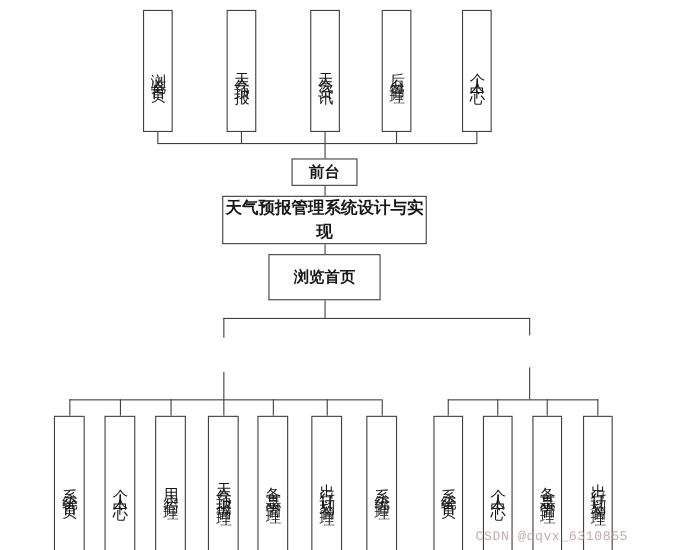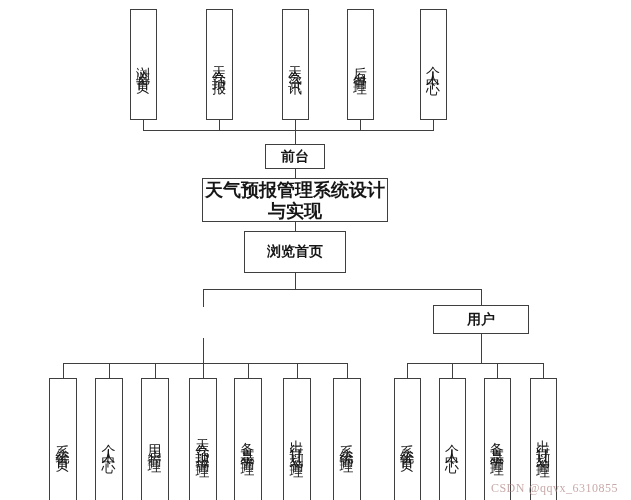--- a/index.html
+++ b/index.html
@@ -1,38 +1,38 @@
 <!DOCTYPE html>
 <html><head>
 <meta charset="utf-8">
 <style>
   html,body{margin:0;padding:0;background:#ffffff;}
   .canvas{
     position:relative;width:572px;height:500px;background:#ffffff;
-    overflow:hidden;font-family:"Liberation Sans","DejaVu Sans",sans-serif;padding-left:47px;
+    overflow:hidden;font-family:"Liberation Sans","DejaVu Sans",sans-serif;
   }
   .vbox{
     position:absolute;box-sizing:border-box;border:1px solid #3f3f3f;background:#fff;
     display:flex;align-items:center;justify-content:center;
     font-family:"DejaVu Serif","Liberation Serif",serif;
     font-size:14px;color:#161616;
   }
   .vtext{writing-mode:vertical-rl;text-orientation:upright;letter-spacing:5px;line-height:1;}
   .hbox{
     position:absolute;box-sizing:border-box;border:1px solid #3f3f3f;background:#fff;
     display:flex;align-items:center;justify-content:center;text-align:center;
     font-family:"DejaVu Sans","Liberation Sans",sans-serif;font-weight:bold;
     font-size:14px;color:#161616;
   }
-  .titlebox{font-size:18px;line-height:21px;word-break:break-all;padding:0;}
+  .titlebox{font-size:15px;line-height:21px;word-break:break-all;padding:0;}
   .hline{position:absolute;height:1px;background:#3f3f3f;}
   .vline{position:absolute;width:1px;background:#3f3f3f;}
   .watermark{
     position:absolute;top:481px;right:1px;z-index:5;
-    font-family:Liberation Serif, serif;
+    font-family:Liberation Mono, monospace;
     font-size:12px;color:rgba(186,148,148,0.8);letter-spacing:0.5px;margin-left:44px;
   }
 </style>
 </head>
 <body>
 
 <div class="canvas">
 
   <div class="vbox" style="left:130px;top:9px;width:27px;height:111px">
     <span class="vtext">浏览首页</span>
@@ -70,23 +70,20 @@
 
   <div class="hbox" style="left:244px;top:231px;width:102px;height:42px">
     <span>浏览首页</span>
   </div>
   <div class="vline" style="left:295px;top:273px;height:16px"></div>
 
   <div class="hline" style="left:203px;top:289px;width:279px"></div>
   <div class="vline" style="left:203px;top:289px;height:18px"></div>
   <div class="vline" style="left:481px;top:289px;height:16px"></div>
 
-  <div class="hbox" style="left:433px;top:305px;width:96px;height:29px">
-    <span>用户</span>
-  </div>
 
   <div class="vline" style="left:203px;top:338px;height:25px"></div>
   <div class="hline" style="left:63px;top:363px;width:284px"></div>
   <div class="vline" style="left:63px;top:363px;height:15px"></div>
   <div class="vline" style="left:109px;top:363px;height:15px"></div>
   <div class="vline" style="left:155px;top:363px;height:15px"></div>
   <div class="vline" style="left:203px;top:363px;height:15px"></div>
   <div class="vline" style="left:248px;top:363px;height:15px"></div>
   <div class="vline" style="left:297px;top:363px;height:15px"></div>
   <div class="vline" style="left:347px;top:363px;height:15px"></div>

